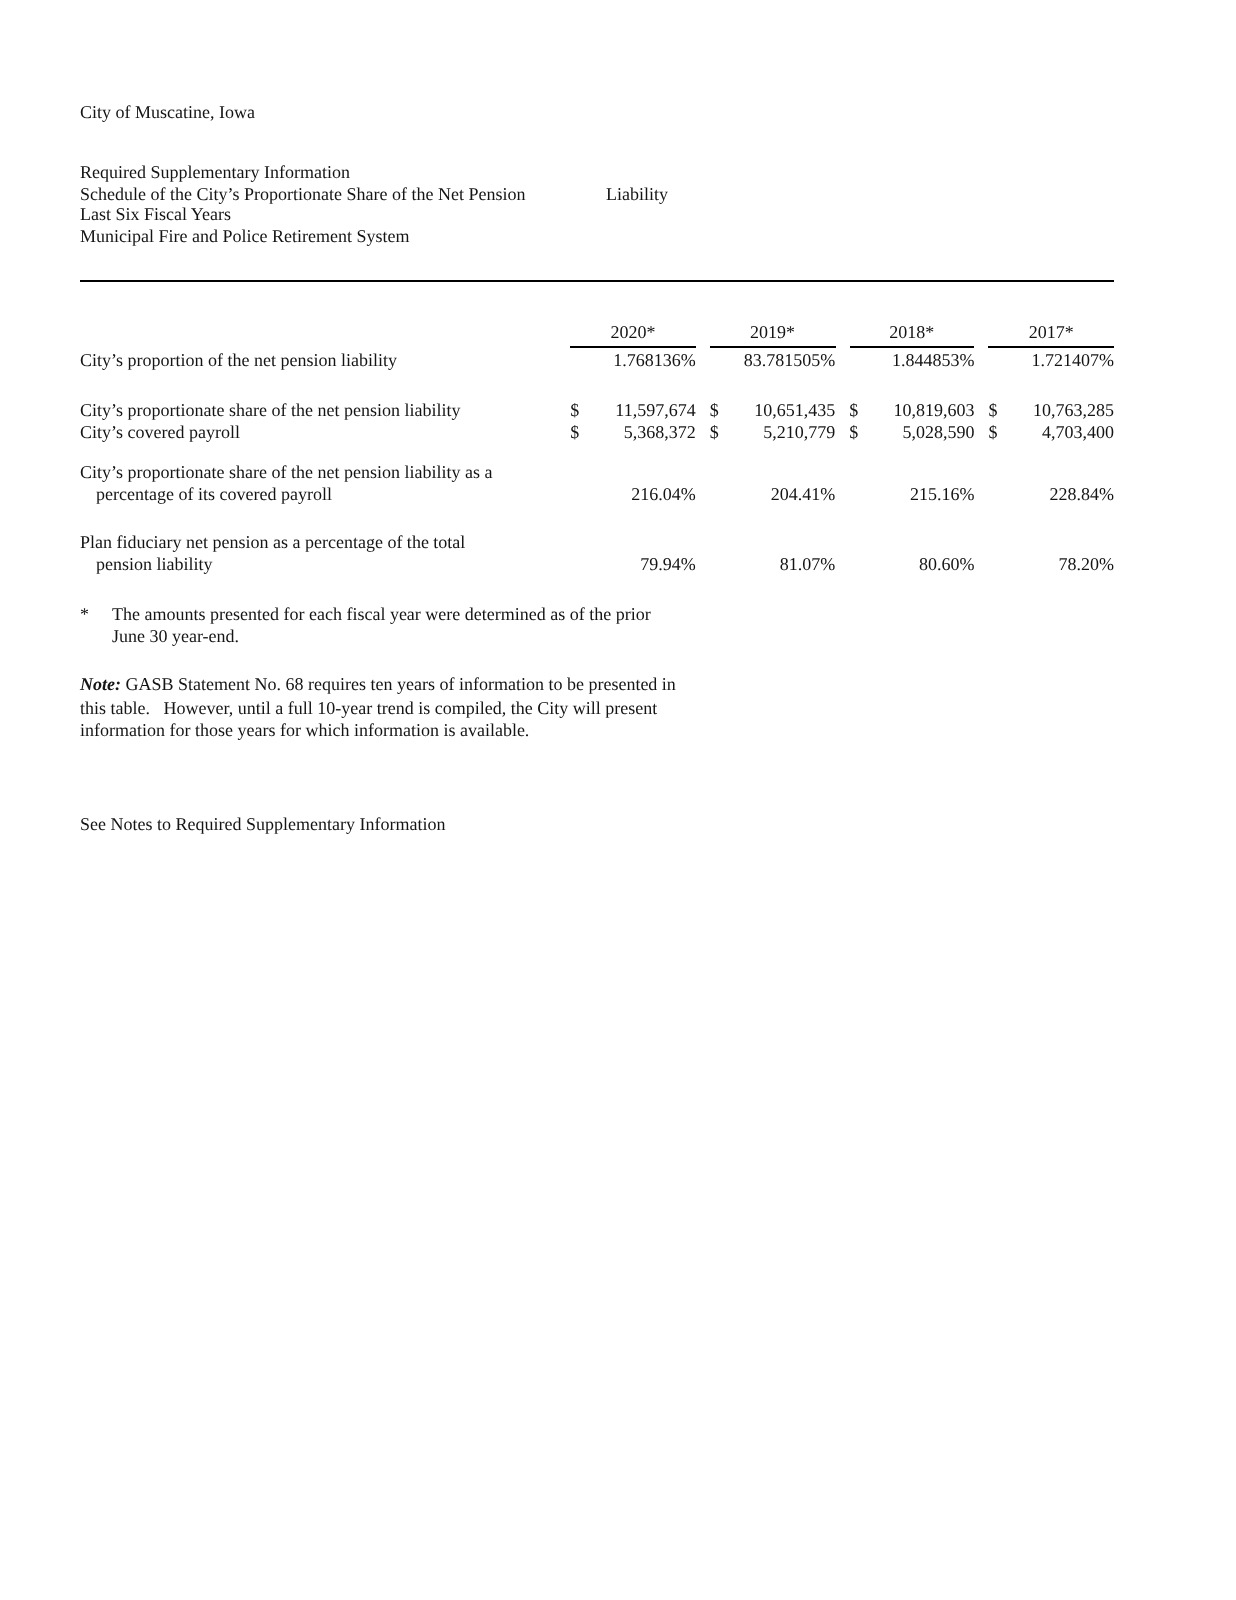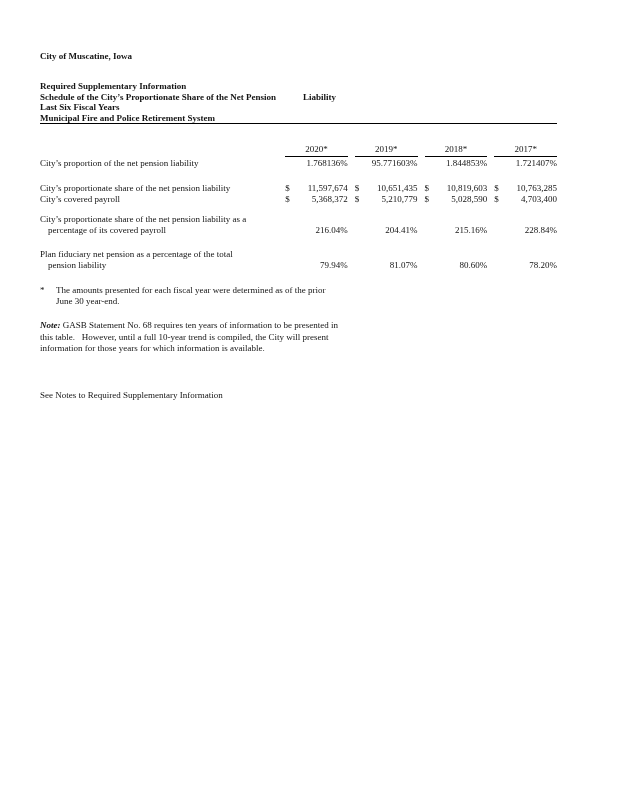--- a/index.html
+++ b/index.html
@@ -13,27 +13,27 @@
     font-size: 9px;
     line-height: 11px;
     overflow: hidden;
   }
   .content {
     position: absolute;
     left: 40px;
     top: 51px;
     width: 517px;
   }
-  .city-title { font-weight: bold; }
+  .city-title { font-weight: normal; }
   .report-header {
     margin-top: 19px;
-    font-weight: bold;
+    font-weight: normal;
     line-height: 10.5px;
     border-bottom: 1.5px solid #000;
-    padding-bottom: 0;
+    padding-bottom: 17px;
   }
   .schedule-line { position: relative; white-space: nowrap; }
   .schedule-overlap { position: absolute; left: 263px; top: 0; }
 
   .pension-table { margin-top: 20px; }
   .trow { display: flex; align-items: flex-end; }
   .tlabel { width: 243px; white-space: nowrap; }
   .tlabel .indent { padding-left: 8px; }
   .tcell { width: 64px; margin-left: 7px; text-align: right; white-space: nowrap; }
   .year-row .tcell {
@@ -83,21 +83,21 @@
         <div class="tlabel"></div>
         <div class="tcell">2020*</div>
         <div class="tcell">2019*</div>
         <div class="tcell">2018*</div>
         <div class="tcell">2017*</div>
       </div>
 
       <div class="trow row-proportion">
         <div class="tlabel">City’s proportion of the net pension liability</div>
         <div class="tcell">1.768136%</div>
-        <div class="tcell">95.771603%</div>
+        <div class="tcell">83.781505%</div>
         <div class="tcell">1.844853%</div>
         <div class="tcell">1.721407%</div>
       </div>
 
       <div class="trow row-share">
         <div class="tlabel">City’s proportionate share of the net pension liability</div>
         <div class="tcell dollar-cell">
           <span>$</span>
           <span>11,597,674</span>
         </div>

